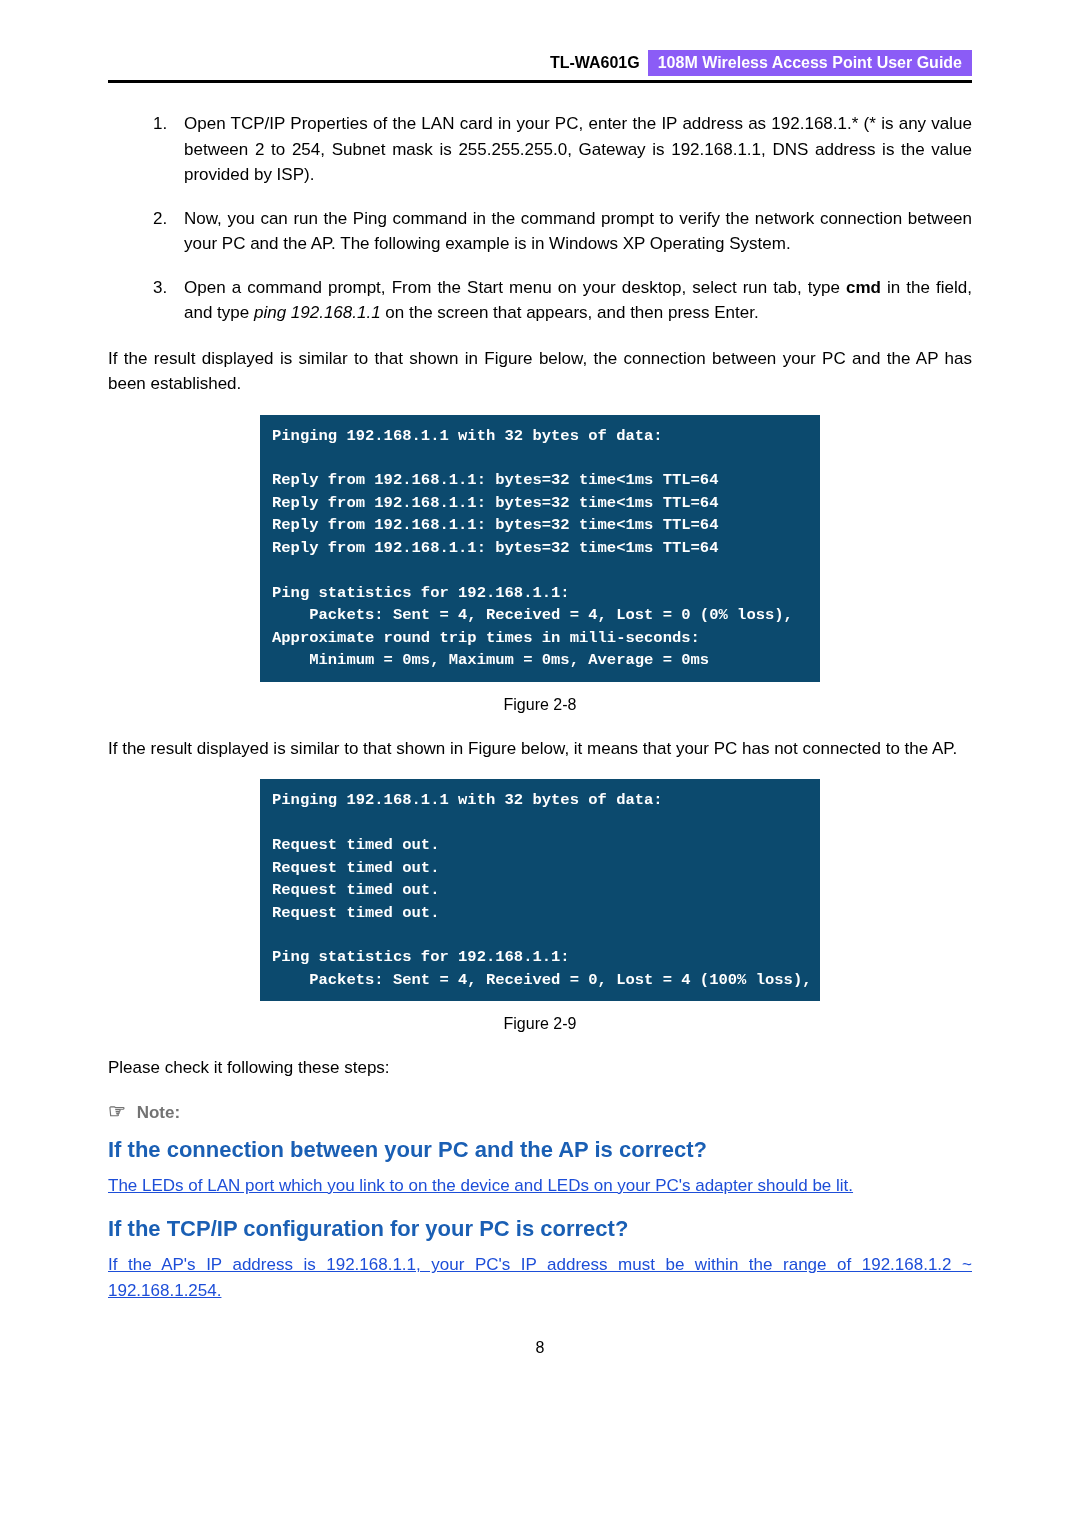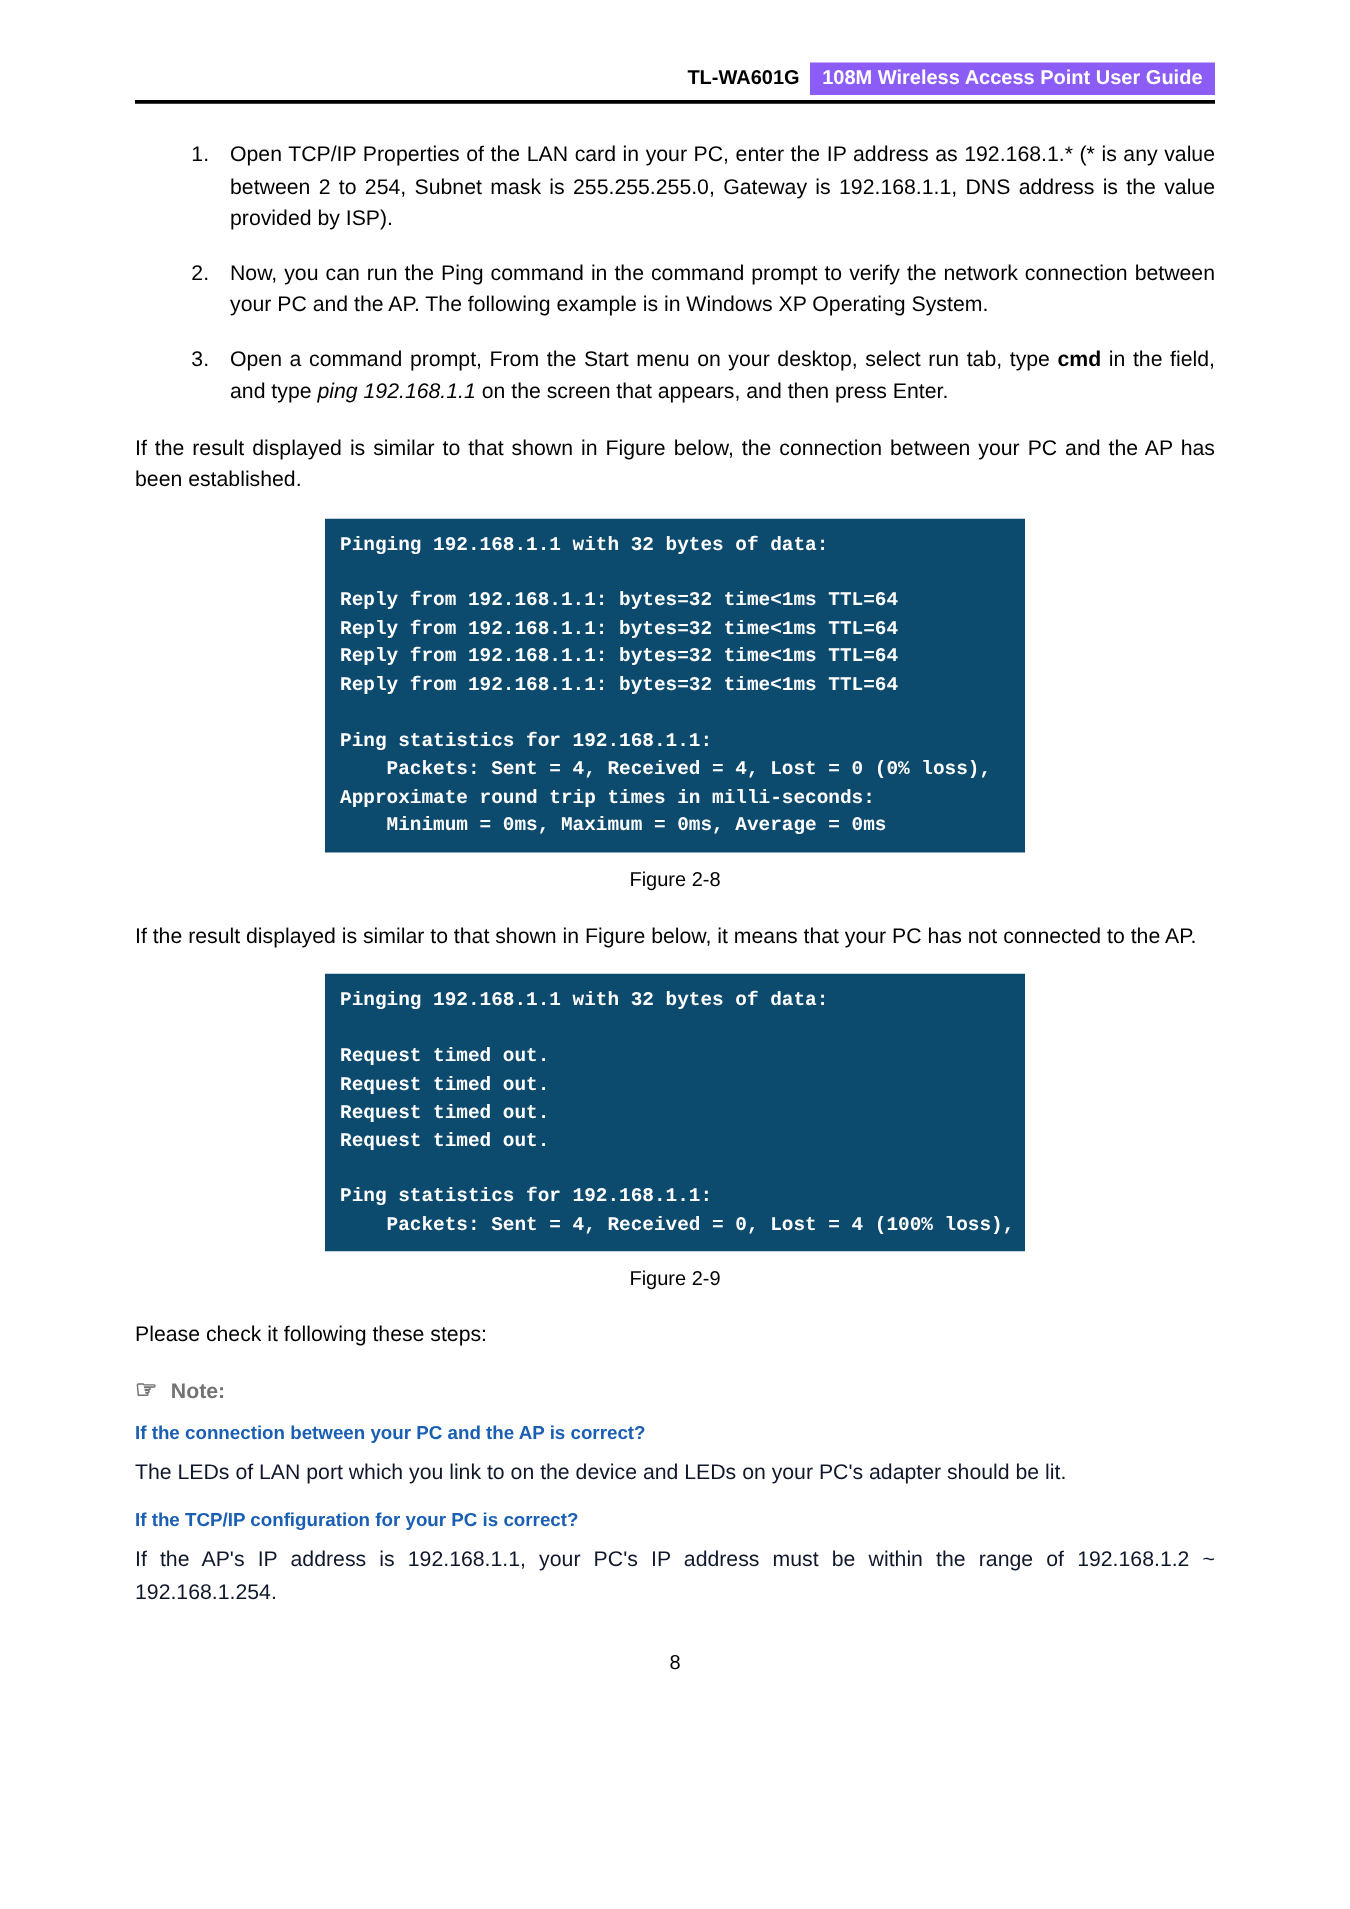--- a/index.html
+++ b/index.html
@@ -86,29 +86,30 @@
     font-size: 17px;
     margin: 0 0 14px 0;
   }
   .note-line .hand {
     font-size: 20px;
     margin-right: 6px;
   }
   .blue-heading {
     color: #1a5fb4;
     font-weight: bold;
-    font-size: 15px;
+    font-size: 22px;
     margin: 0 0 10px 0;
   }
   .blue-para {
-    color: #0f172a;
+    color: #1d4ed8;
     font-size: 17px;
     line-height: 1.5;
     margin: 0 0 18px 0;
     text-align: justify;
+    text-decoration: underline;
   }
   .bold { font-weight: bold; }
   .ital { font-style: italic; }
   .page-num {
     text-align: center;
     font-size: 16px;
     margin-top: 36px;
   }
 </style>
 </head>

